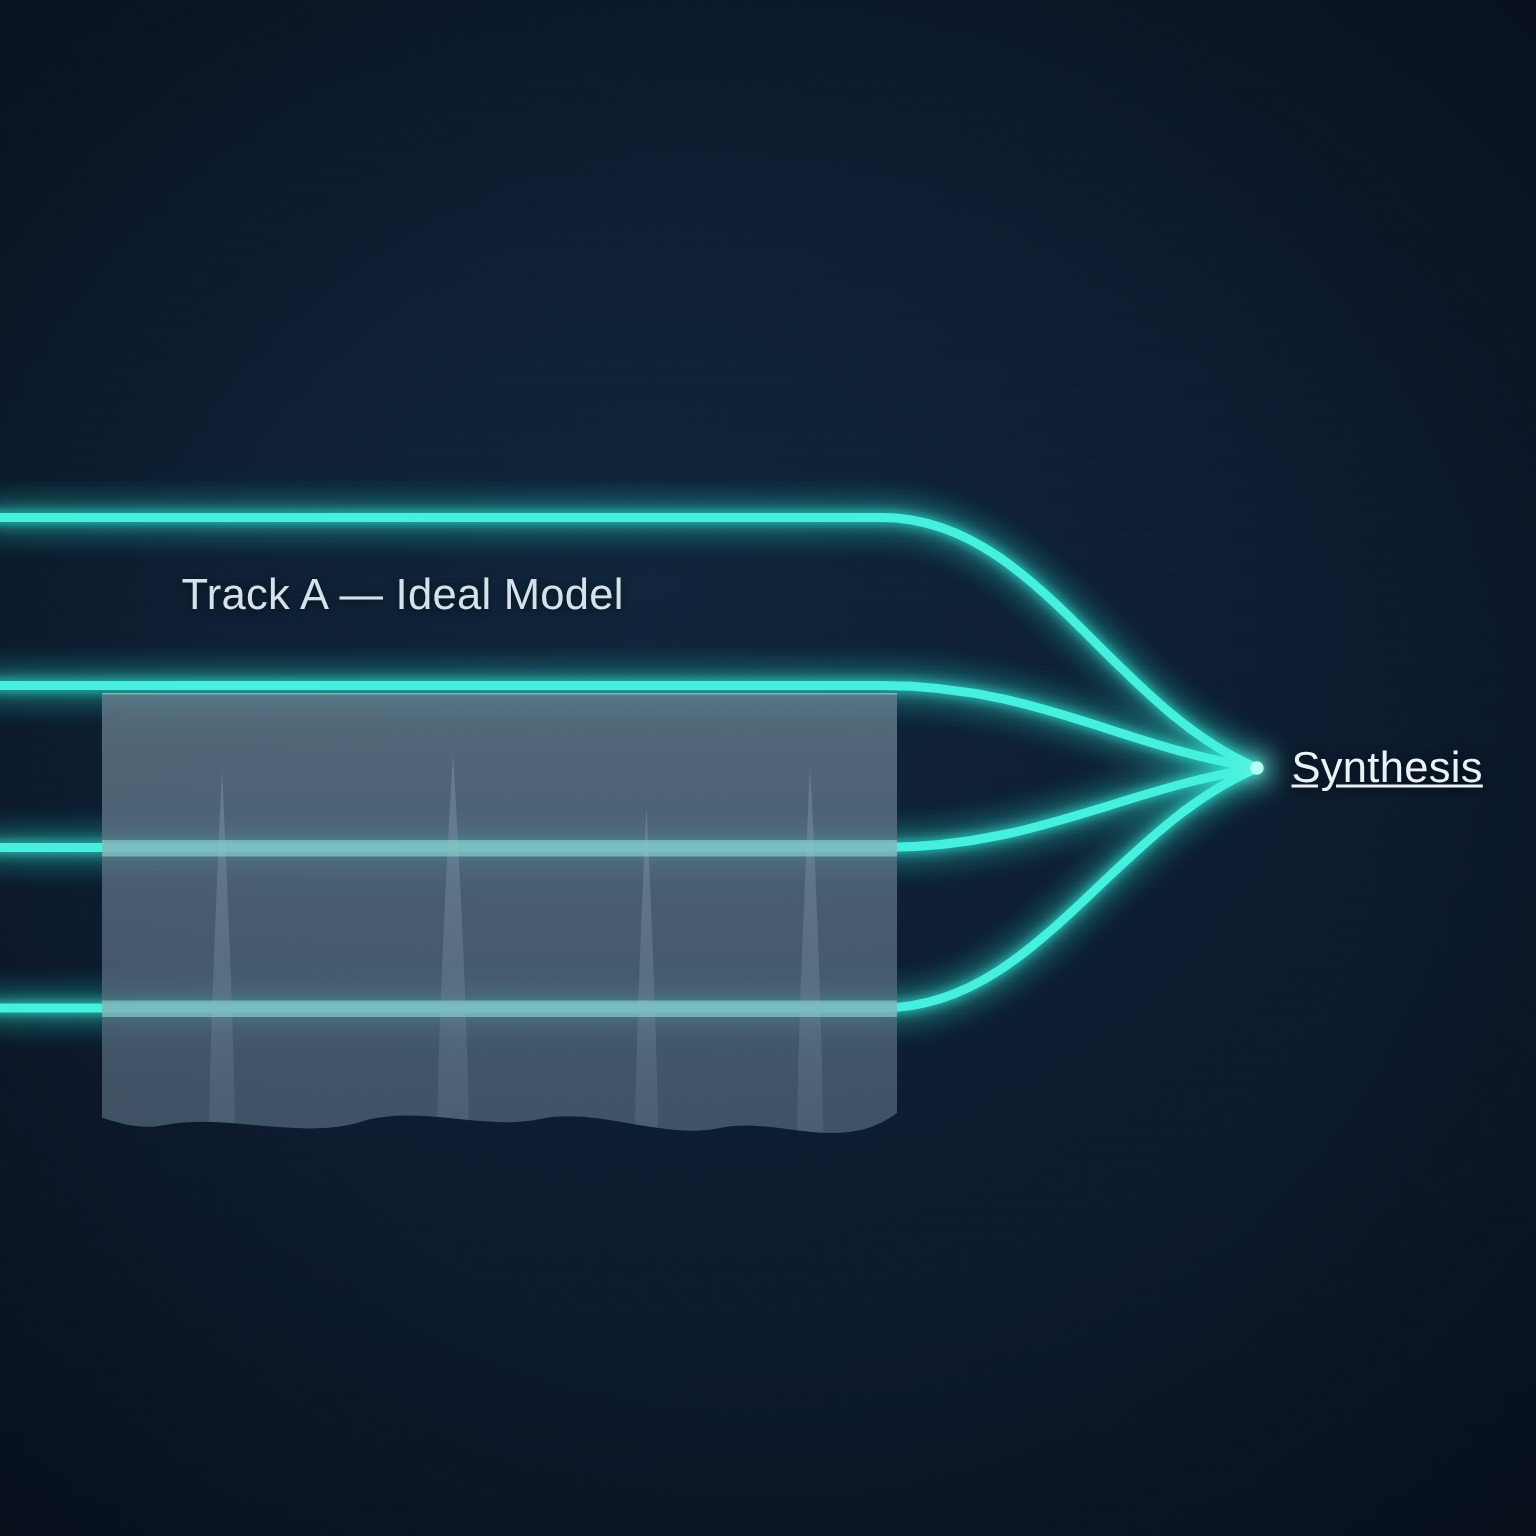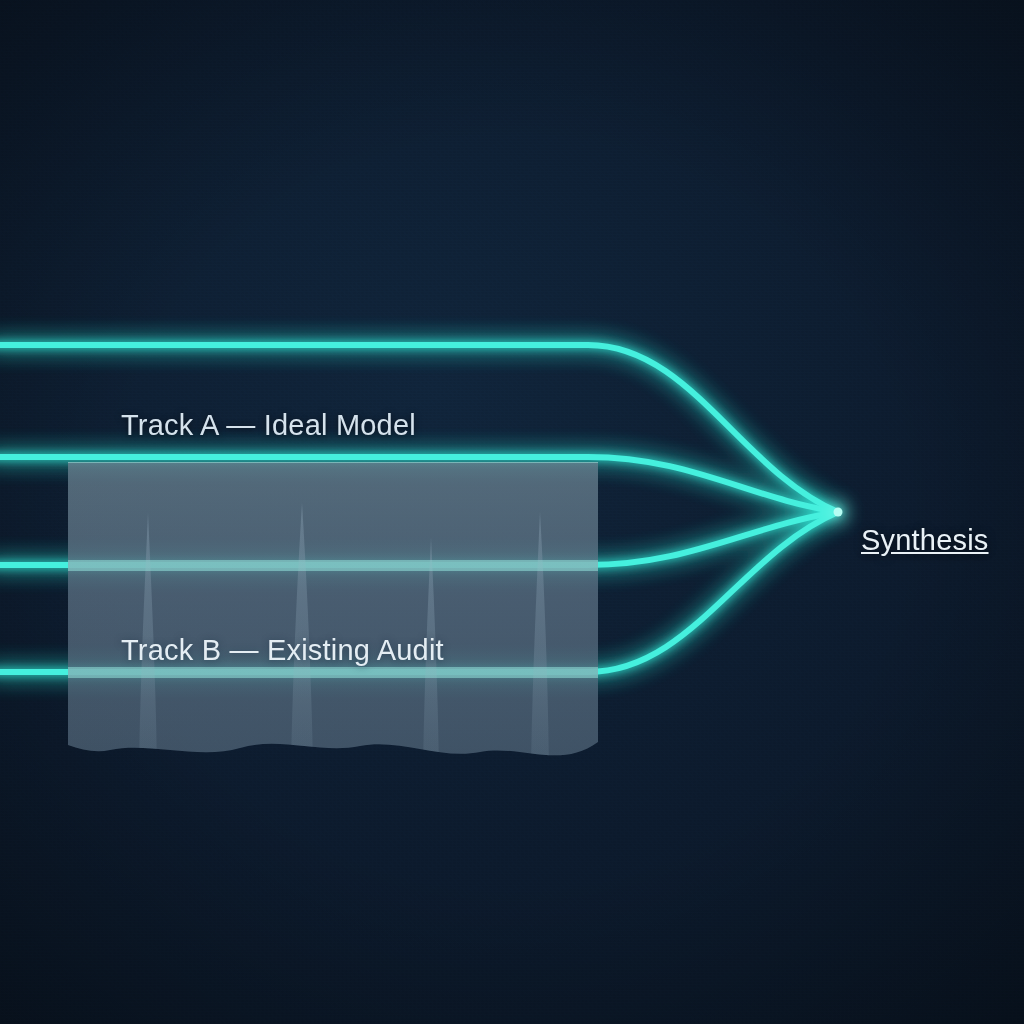--- a/index.html
+++ b/index.html
@@ -52,21 +52,20 @@
   }
 
   #flows { z-index: 3; }
   #panel-layer { z-index: 4; }
 
   .label {
     position: absolute;
     z-index: 6;
     white-space: nowrap;
     letter-spacing: 0.2px;
-    margin-top: 28px;
   }
 
   #label-track-a {
     left: 121px;
     top: 381px;
     font-size: 29px;
     color: #d5e2ec;
     text-shadow: 0 1px 6px rgba(0,0,0,0.55);
   }
 
@@ -172,19 +171,18 @@
         <rect x="68" y="667" width="530" height="11" fill="#9df2e8"></rect>
         <rect x="68" y="452" width="530" height="11" fill="#9df2e8"></rect>
       </g>
 
       <rect x="68" y="462" width="530" height="300" fill="url(#panel-grad)" opacity="0.18"></rect>
     </g>
   </svg>
 
   <div class="label" id="label-track-a">Track A — Ideal Model</div>
 
-  <div class="label" id="label-track-b">Track B — Existing Audit</div>
 
   <div class="label" id="label-synthesis">Synthesis</div>
 
   <div id="grain"></div>
   <div id="vignette"></div>
 </div>
 
 </body></html>

